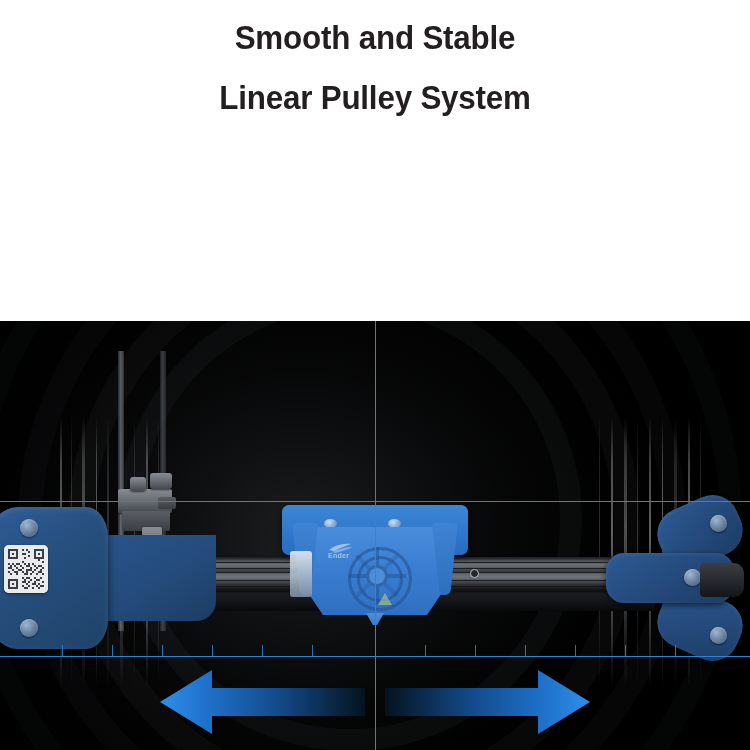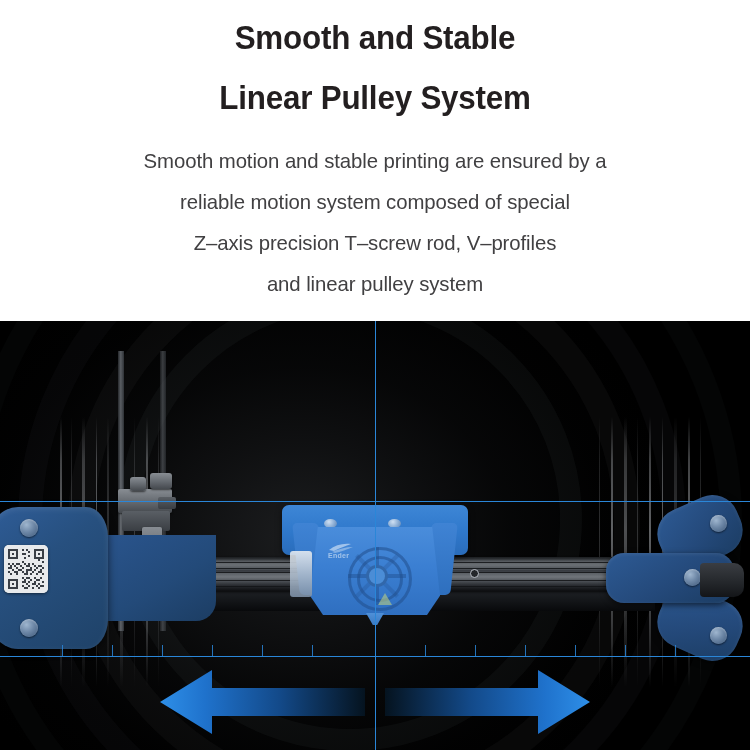--- a/index.html
+++ b/index.html
@@ -432,26 +432,20 @@
   .arrow svg { display: block; }
 </style>
 </head>
 <body>
 
 <div id="page">
 
   <div class="text-panel">
     <div class="headline">Smooth and Stable</div>
     <div class="headline line2">Linear Pulley System</div>
-    <div class="body-copy">
-      <div class="body-line">Smooth motion and stable printing are ensured by a</div>
-      <div class="body-line">reliable motion system composed of special</div>
-      <div class="body-line">Z–axis precision T–screw rod, V–profiles</div>
-      <div class="body-line">and linear pulley system</div>
-    </div>
   </div>
 
   <div class="photo">
     <div class="photo-inner">
 
       <div class="glow-base"></div>
       <div class="ring r4"></div>
       <div class="ring r1"></div>
       <div class="ring r2"></div>
       <div class="ring r3"></div>

